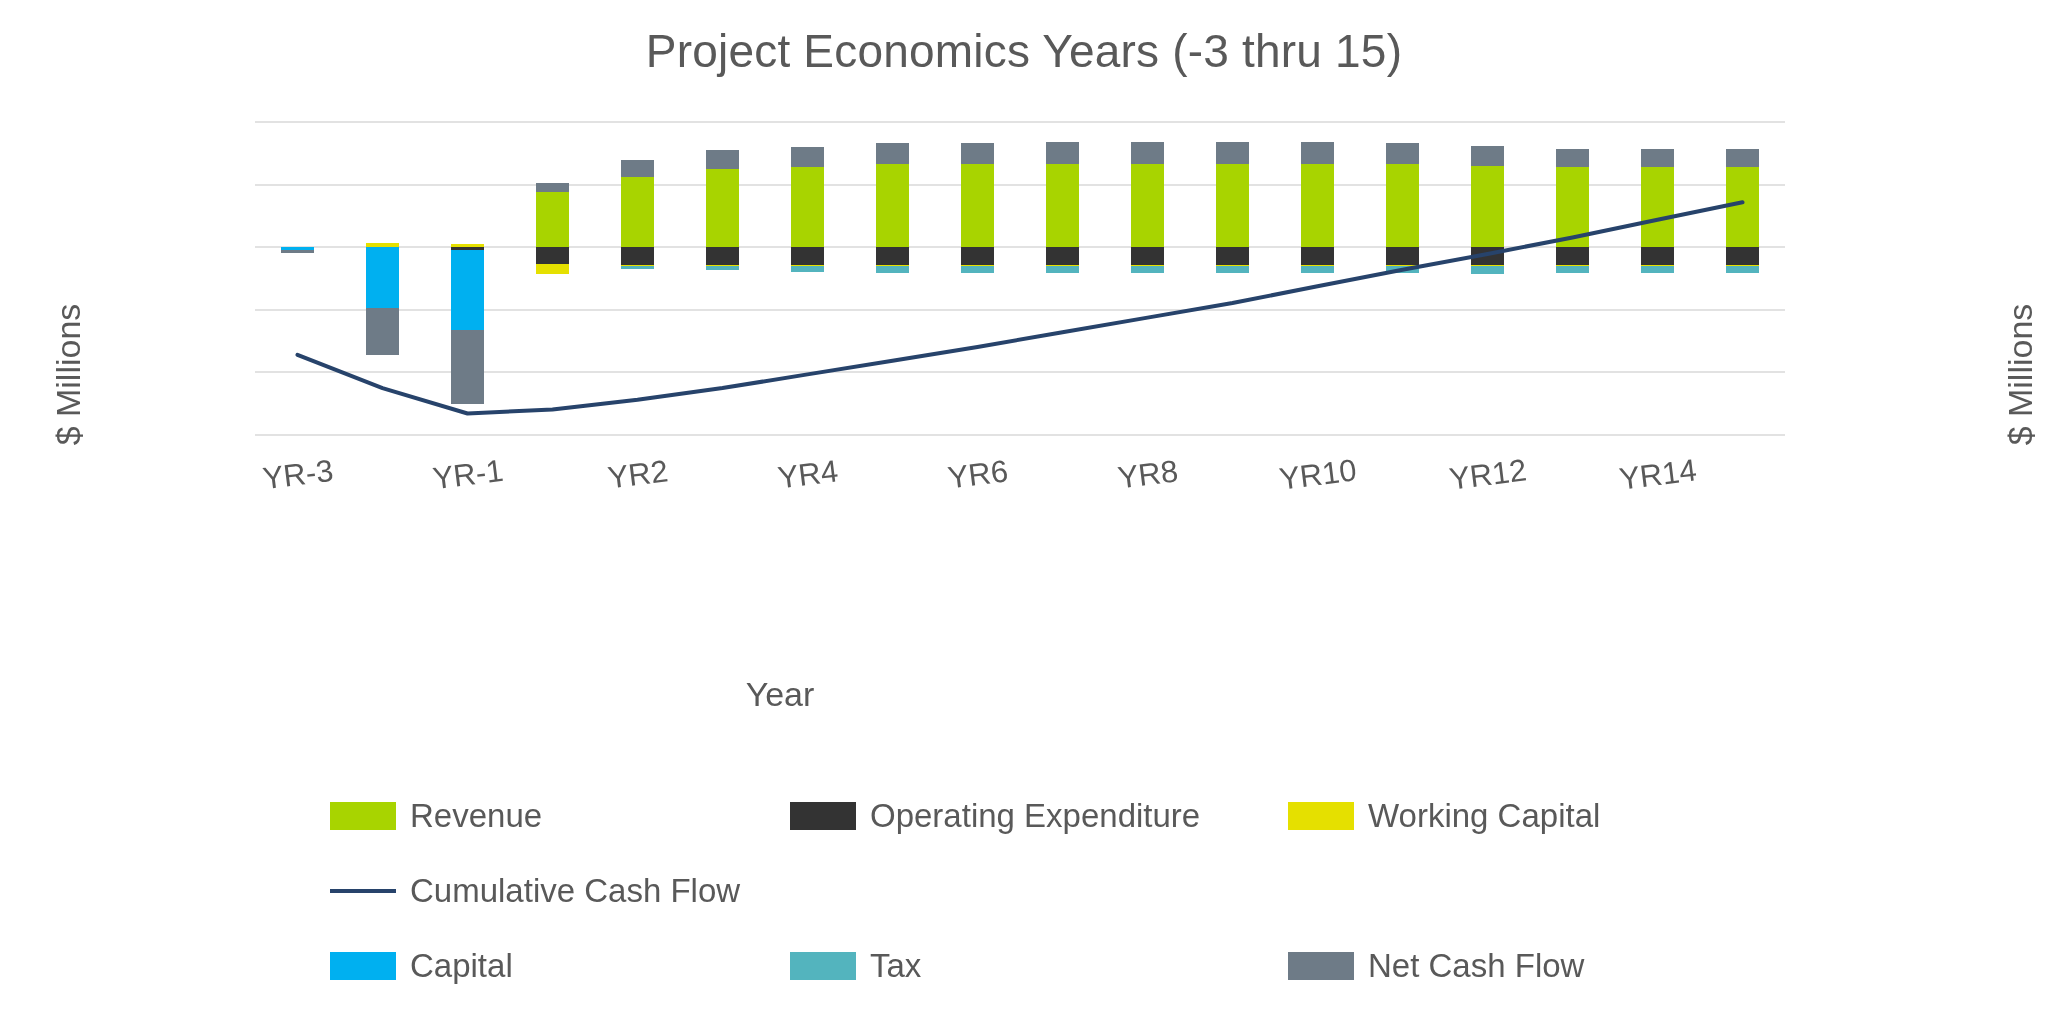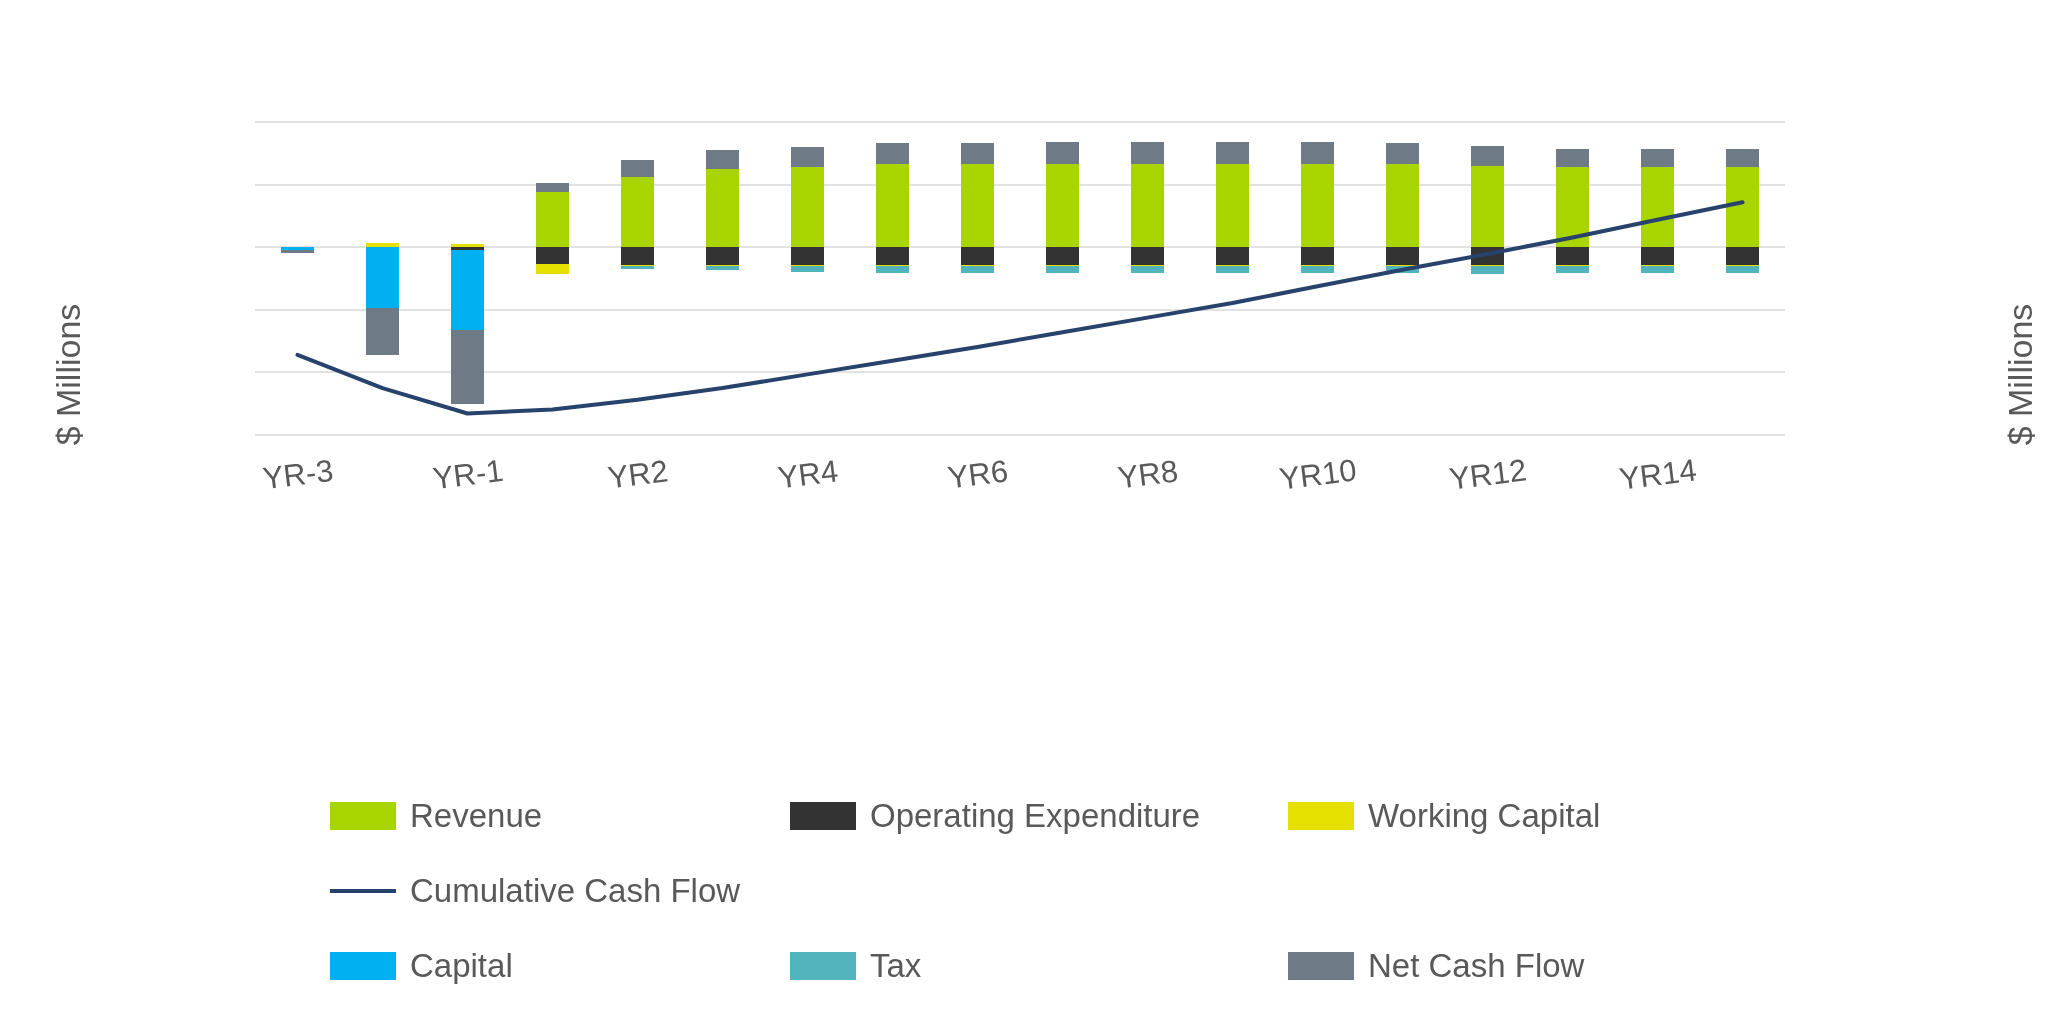--- a/index.html
+++ b/index.html
@@ -66,23 +66,25 @@
   .swatch-line{width:66px;height:4px;display:inline-block;flex:0 0 auto;}
   .legend-label{
     margin-left:14px;font-size:33px;color:#595959;line-height:1;
   }
 </style>
 </head>
 <body>
 
 <div id="root">
 
+  <div id="chart-title">Project Economics Years (-3 thru 15)</div>
 
   <div class="axis-title" id="left-axis-title">$ Millions</div>
   <div class="axis-title" id="right-axis-title">$ Millions</div>
+  <div class="axis-title" id="x-axis-title">Year</div>
 
   <div id="plot">
     <div id="gridlines">
         <div class="gridline" style="top: -1px; background: rgb(226, 226, 226);"></div>
         <div class="gridline" style="top: 61.6px; background: rgb(226, 226, 226);"></div>
         <div class="gridline" style="top: 124.2px; background: rgb(226, 226, 226);"></div>
         <div class="gridline" style="top: 186.8px; background: rgb(226, 226, 226);"></div>
         <div class="gridline" style="top: 249.4px; background: rgb(226, 226, 226);"></div>
         <div class="gridline" style="top: 312px; background: rgb(226, 226, 226);"></div>
       </div>

